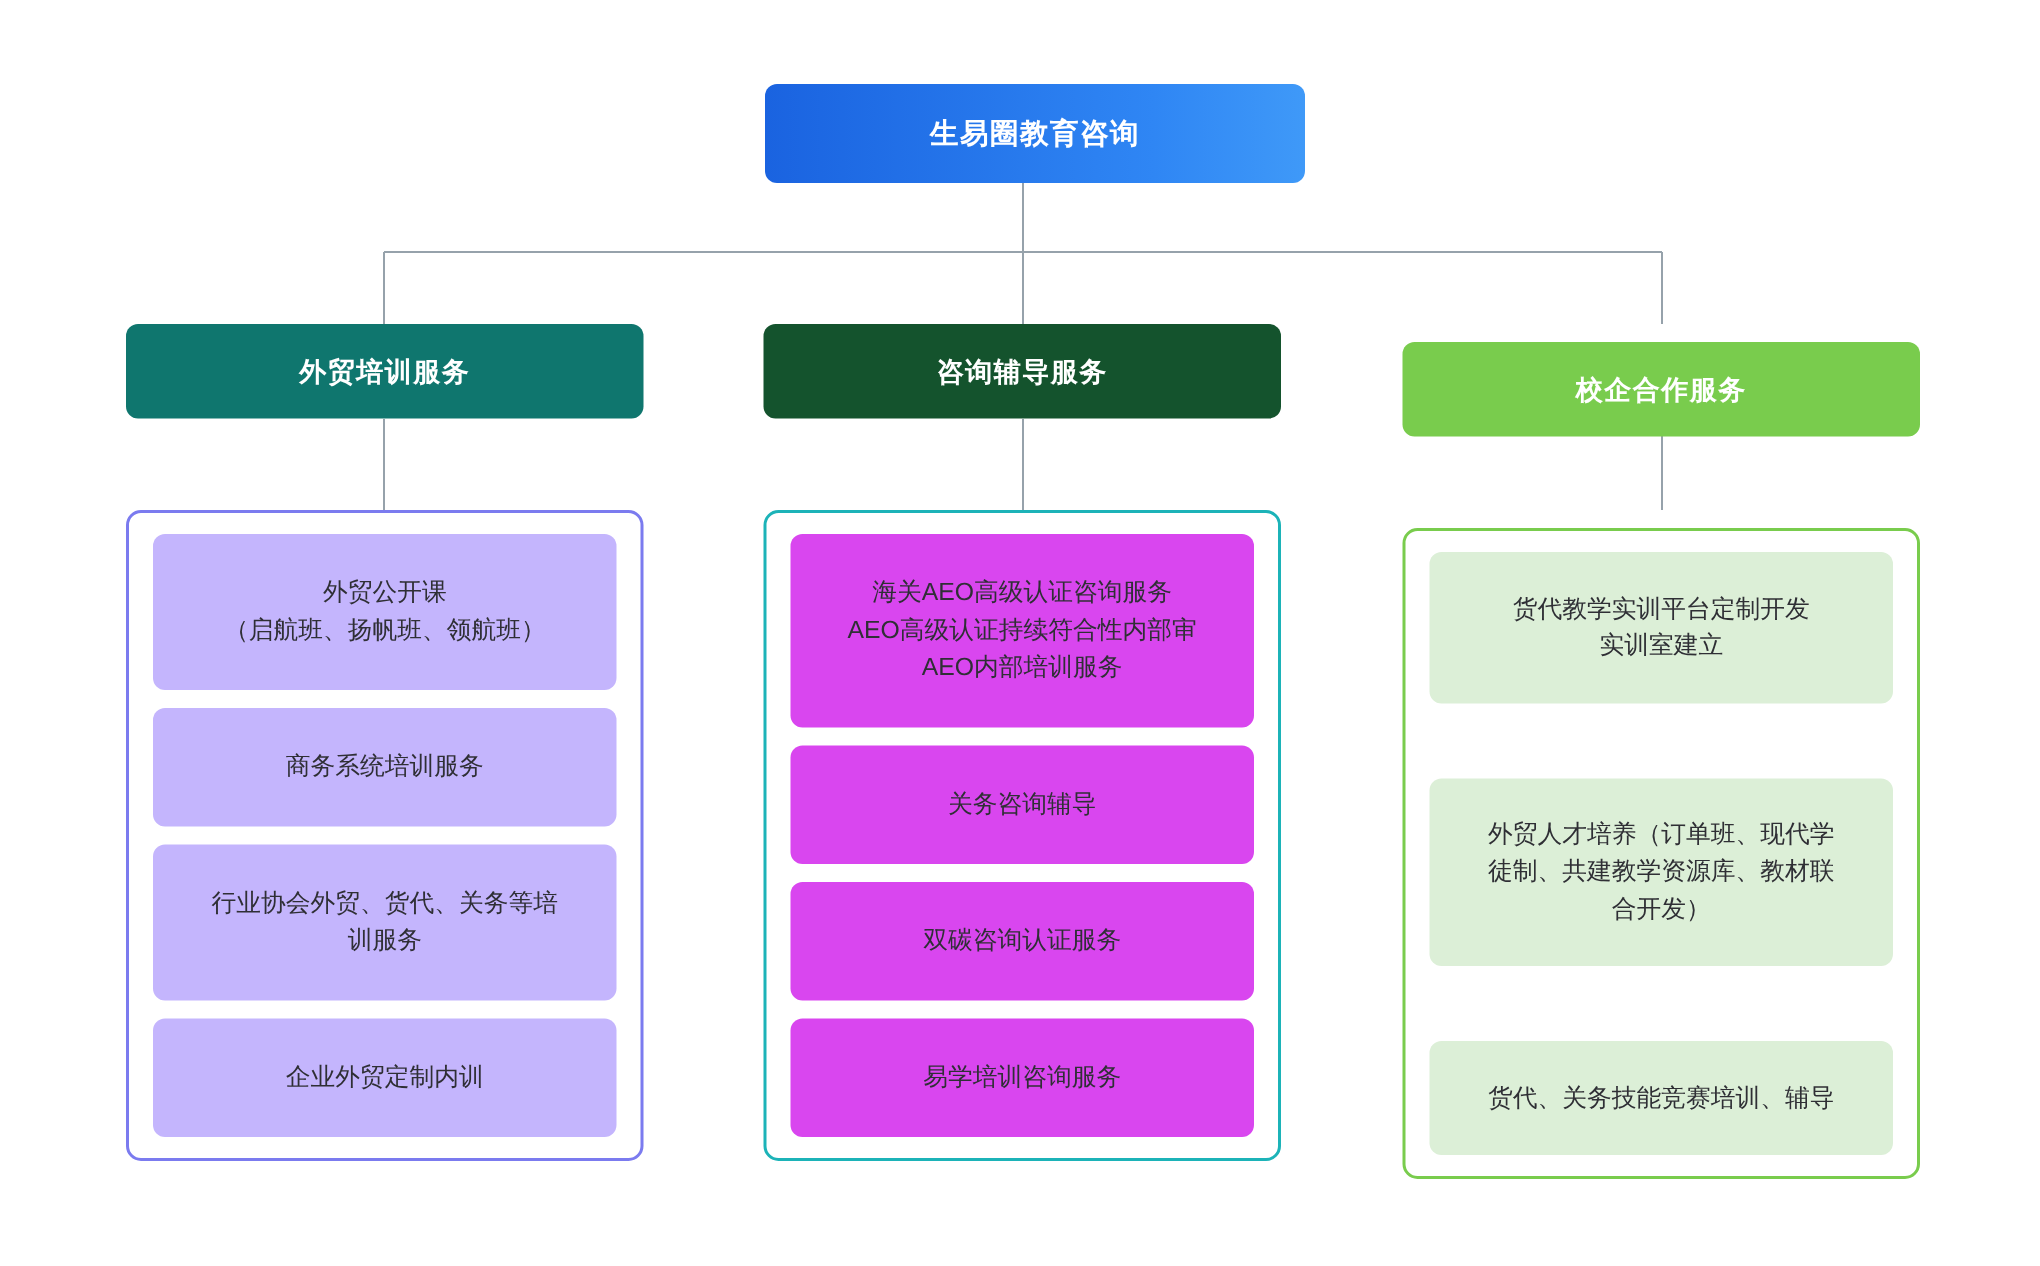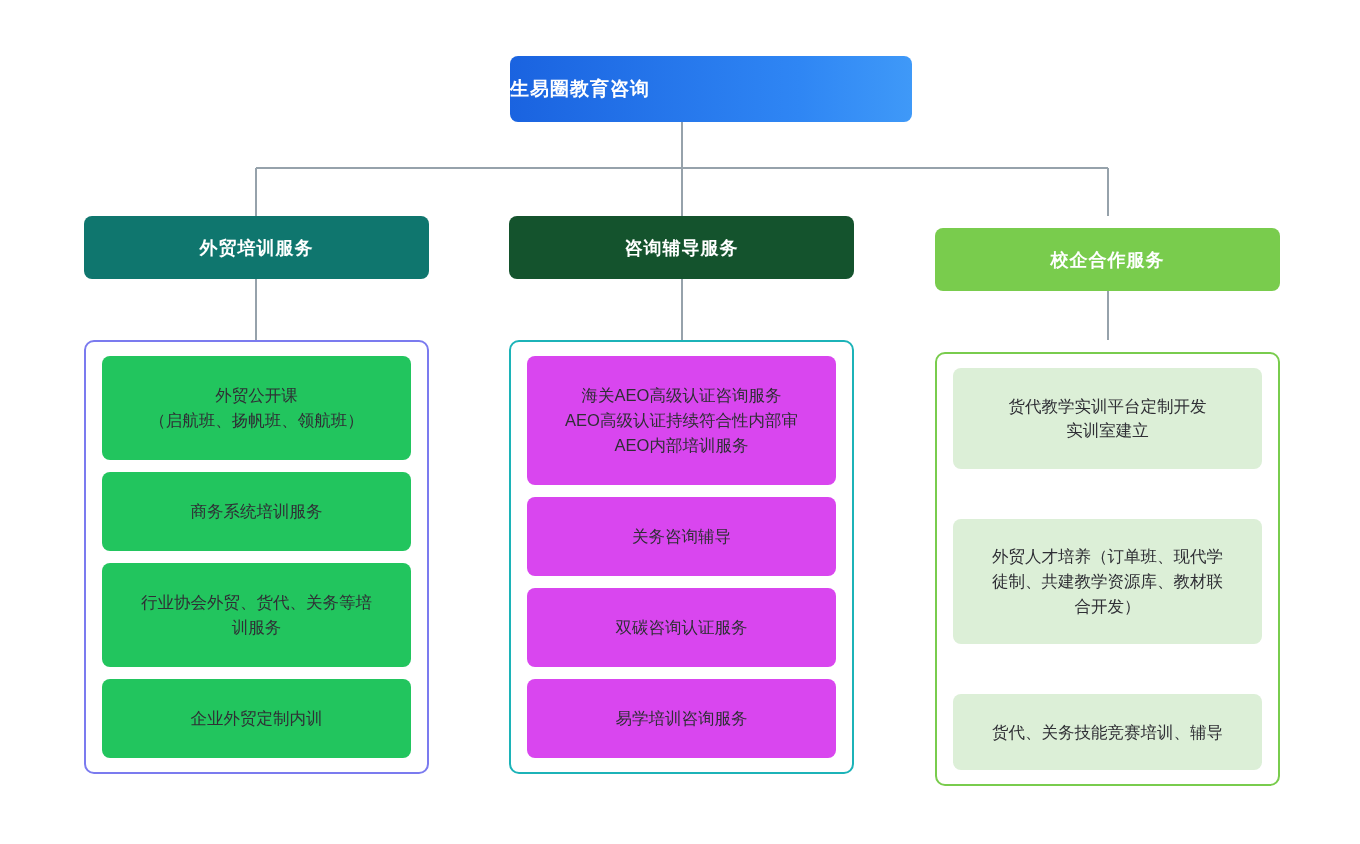--- a/index.html
+++ b/index.html
@@ -29,26 +29,27 @@
     width: 1360px;
     height: 844px;
     pointer-events: none;
   }
 
   
   .root-node {
     position: absolute;
     left: 510px;
     top: 56px;
-    width: 402px;
+    width: 360px;
     height: 66px;
     border-radius: 8px;
     background: linear-gradient(90deg, #1a63e0 0%, #2f86f4 72%, #3f99f8 100%);
     display: flex;
     align-items: center;
+    justify-content: center;
     box-sizing: border-box;
   }
   .root-node .node-title {
     color: #ffffff;
     font-size: 19px;
     font-weight: bold;
     letter-spacing: 1px;
   }
 
   
@@ -104,21 +105,21 @@
     color: #2f2f35;
     line-height: 1.5;
     white-space: pre-line;
     flex: 1 1 auto;
   }
   .item-box + .item-box { margin-top: 12px; }
 
   
   .theme-purple .col-header { background: #0f766e; }
   .theme-purple .col-body   { border-color: #7b7bef; }
-  .theme-purple .item-box   { background: #22c55e; }
+  .theme-purple .item-box   { background: #c4b5fd; }
 
   .theme-teal .col-header { background: #14532d; }
   .theme-teal .col-body   { border-color: #1cb3b8; }
   .theme-teal .item-box   { background: #d946ef; }
 
   .theme-green .col-header { background: #79cc4d; }
   .theme-green .col-body   { border-color: #79cc4d; gap: 38px; }
   .theme-green .item-box   { background: #dcefd7; }
 </style>
 </head>

